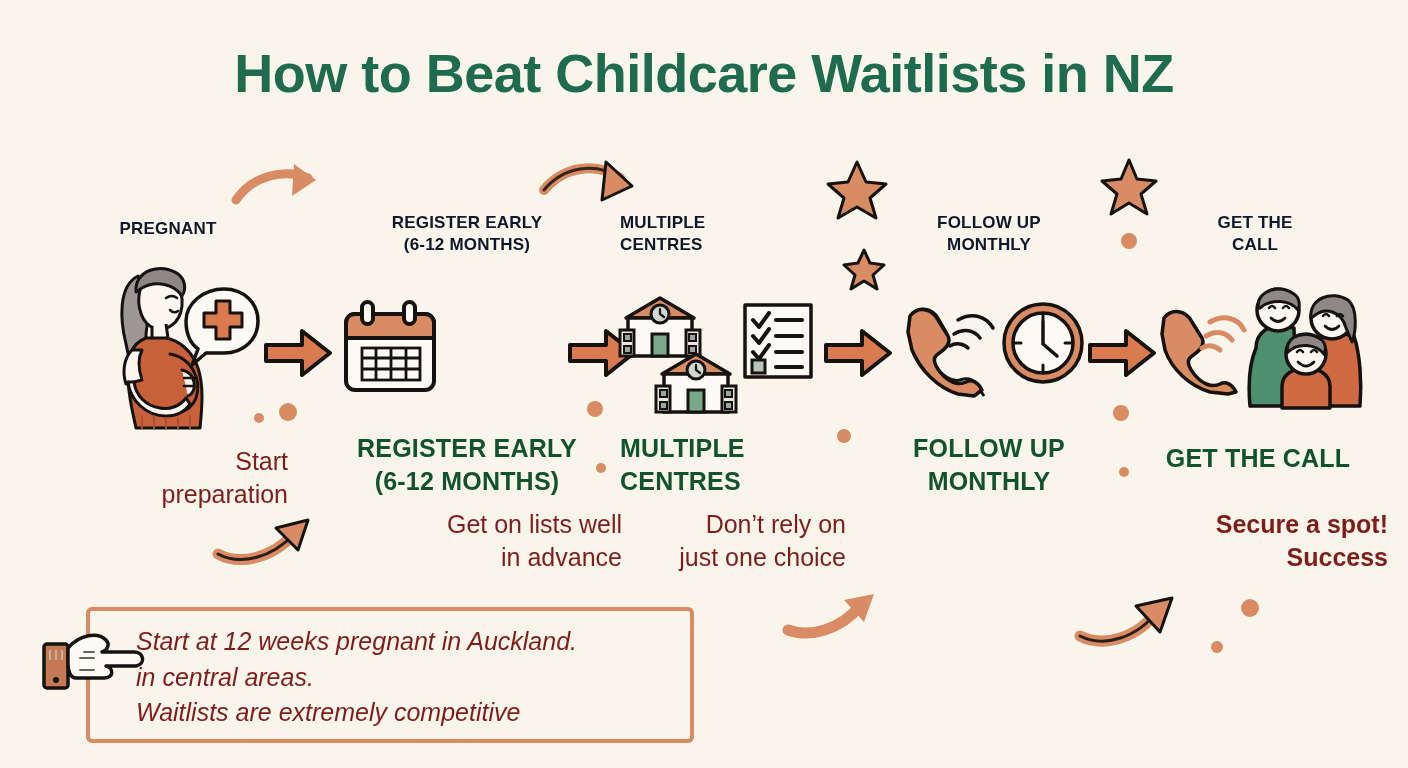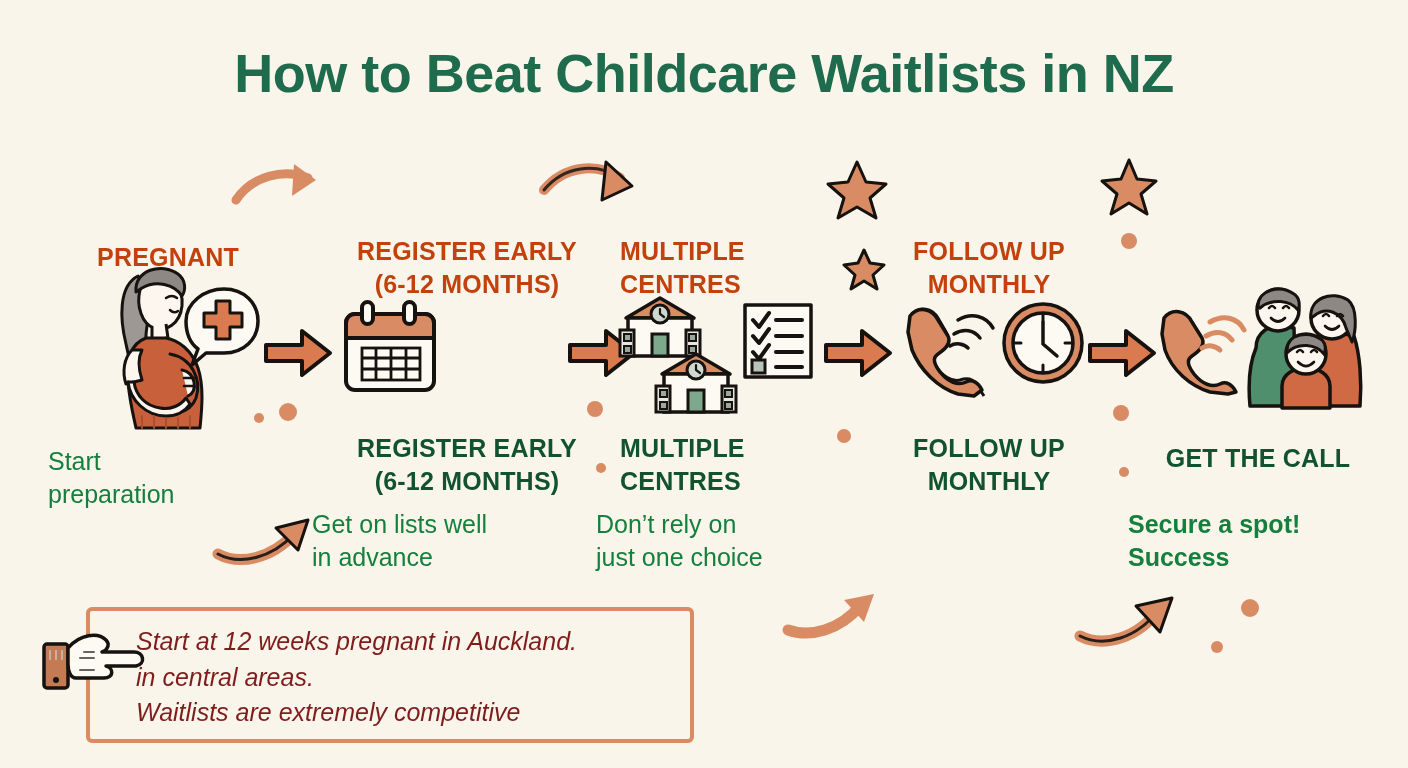--- a/index.html
+++ b/index.html
@@ -14,33 +14,33 @@
 
   
   #page-title{
     top:42px;left:0;width:1408px;text-align:center;
     font-size:54px;font-weight:bold;color:#1f6b4d;
     letter-spacing:-0.5px;
   }
 
   
   .step-top-label{
-    font-size:25px;font-weight:bold;color:#c2410c;
+    font-size:17px;font-weight:bold;color:#0f172a;
     text-align:center;line-height:1.32;
-    text-transform:uppercase;letter-spacing:.2px;margin-top:23px;
+    text-transform:uppercase;letter-spacing:.2px;
   }
   
   .step-mid-label{
     font-size:25px;font-weight:bold;color:#12532f;
     text-align:center;line-height:1.32;
     text-transform:uppercase;letter-spacing:.2px;
   }
   
   .step-desc{
-    font-size:25px;color:#15803d;text-align:left;line-height:1.33;
+    font-size:25px;color:#7f1d1d;text-align:right;line-height:1.33;
   }
 
   
   #note-box{
     left:86px;top:607px;width:600px;height:128px;
     border:4px solid #d98b63;border-radius:6px;
     background:transparent;
   }
   #note-text{
     left:136px;top:624px;width:560px;
@@ -336,20 +336,22 @@
 
   <div class="abs step-mid-label" style="left:884px;top:432px;width:210px;white-space:pre-line;">FOLLOW UP
 MONTHLY</div>
 
   <div class="ico" style="left:1086px;top:325px;">
     <svg width="72" height="56" viewBox="0 0 72 56">
       <path d="M4 20 L40 20 L40 6 L68 28 L40 50 L40 36 L4 36 Z" fill="#d97b4f" stroke="#15120f" stroke-width="4" stroke-linejoin="round"></path>
     </svg>
   </div>
 
+  <div class="abs step-top-label" style="left:1160px;top:212px;width:190px;white-space:pre-line;">GET THE
+CALL</div>
 
   <div class="ico" style="left:1152px;top:302px;">
     <svg width="92" height="92" viewBox="0 0 92 92">
       <path d="M12 16 C20 6, 34 8, 40 20 L50 36 C54 44, 46 50, 40 54
                C34 58, 36 64, 42 72 C50 82, 60 86, 68 82
                C74 79, 80 82, 84 90 L76 92 L58 90
                C38 84, 20 68, 13 48 L10 32 Z" fill="#d98b63" stroke="#15120f" stroke-width="3.5" stroke-linejoin="round"></path>
       <g fill="none" stroke="#d98b63" stroke-width="5" stroke-linecap="round">
         <path d="M54 34 C64 28, 74 30, 80 38"></path>
         <path d="M58 20 C72 12, 86 16, 92 28"></path>

